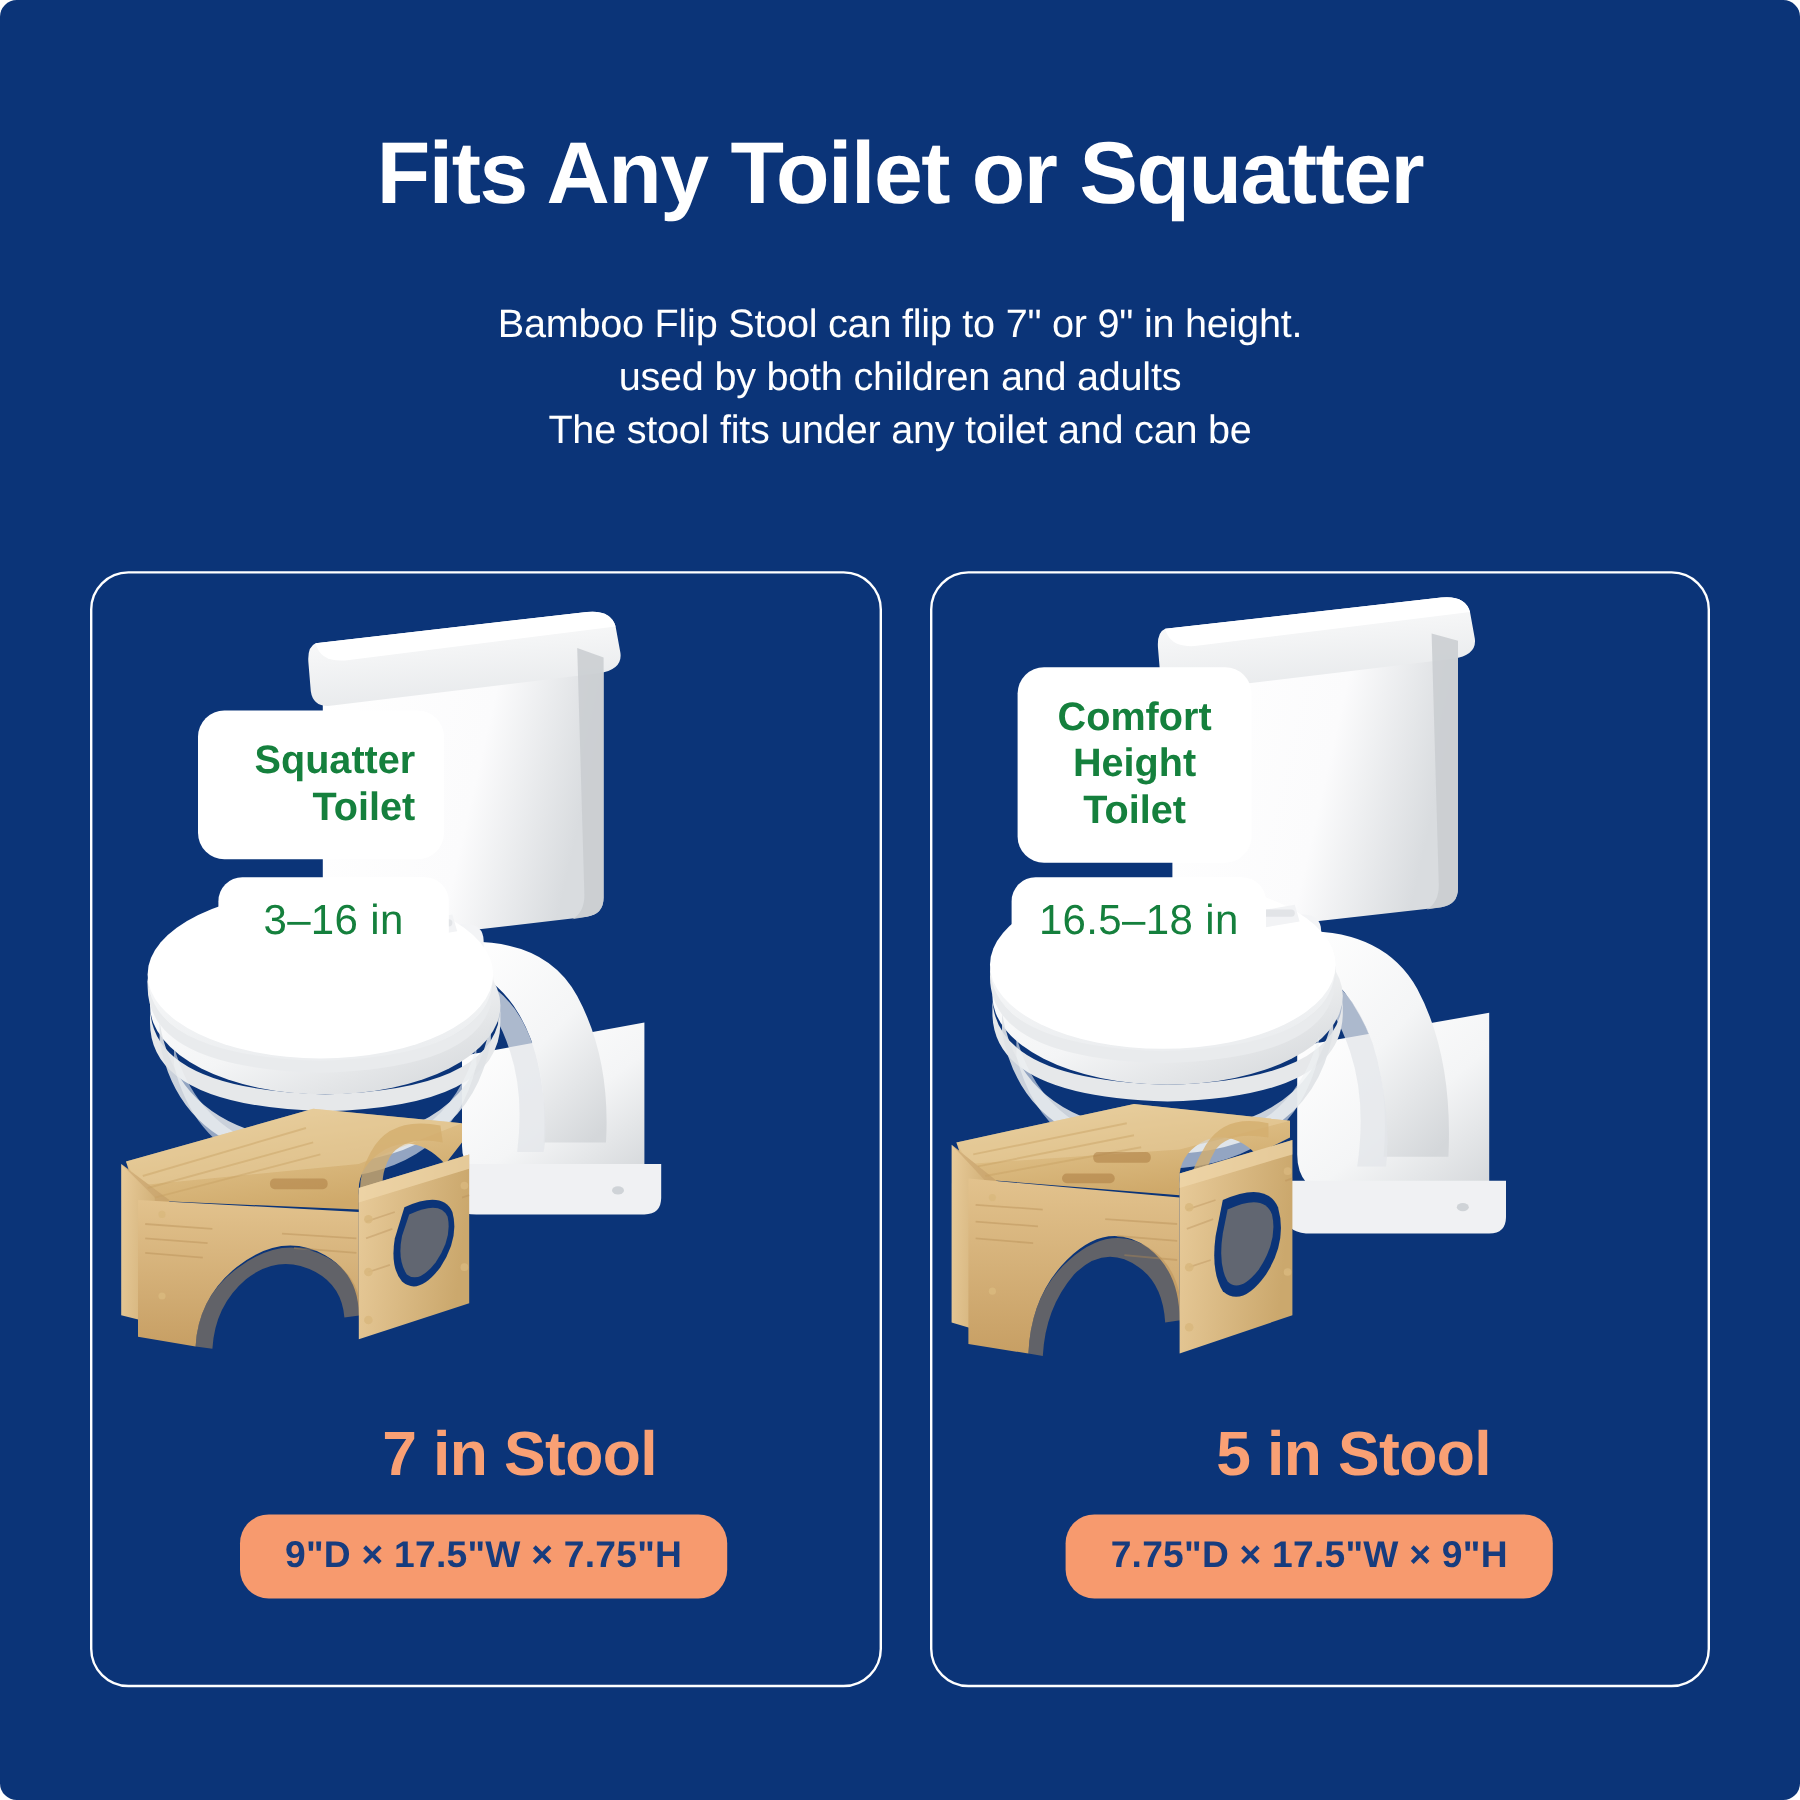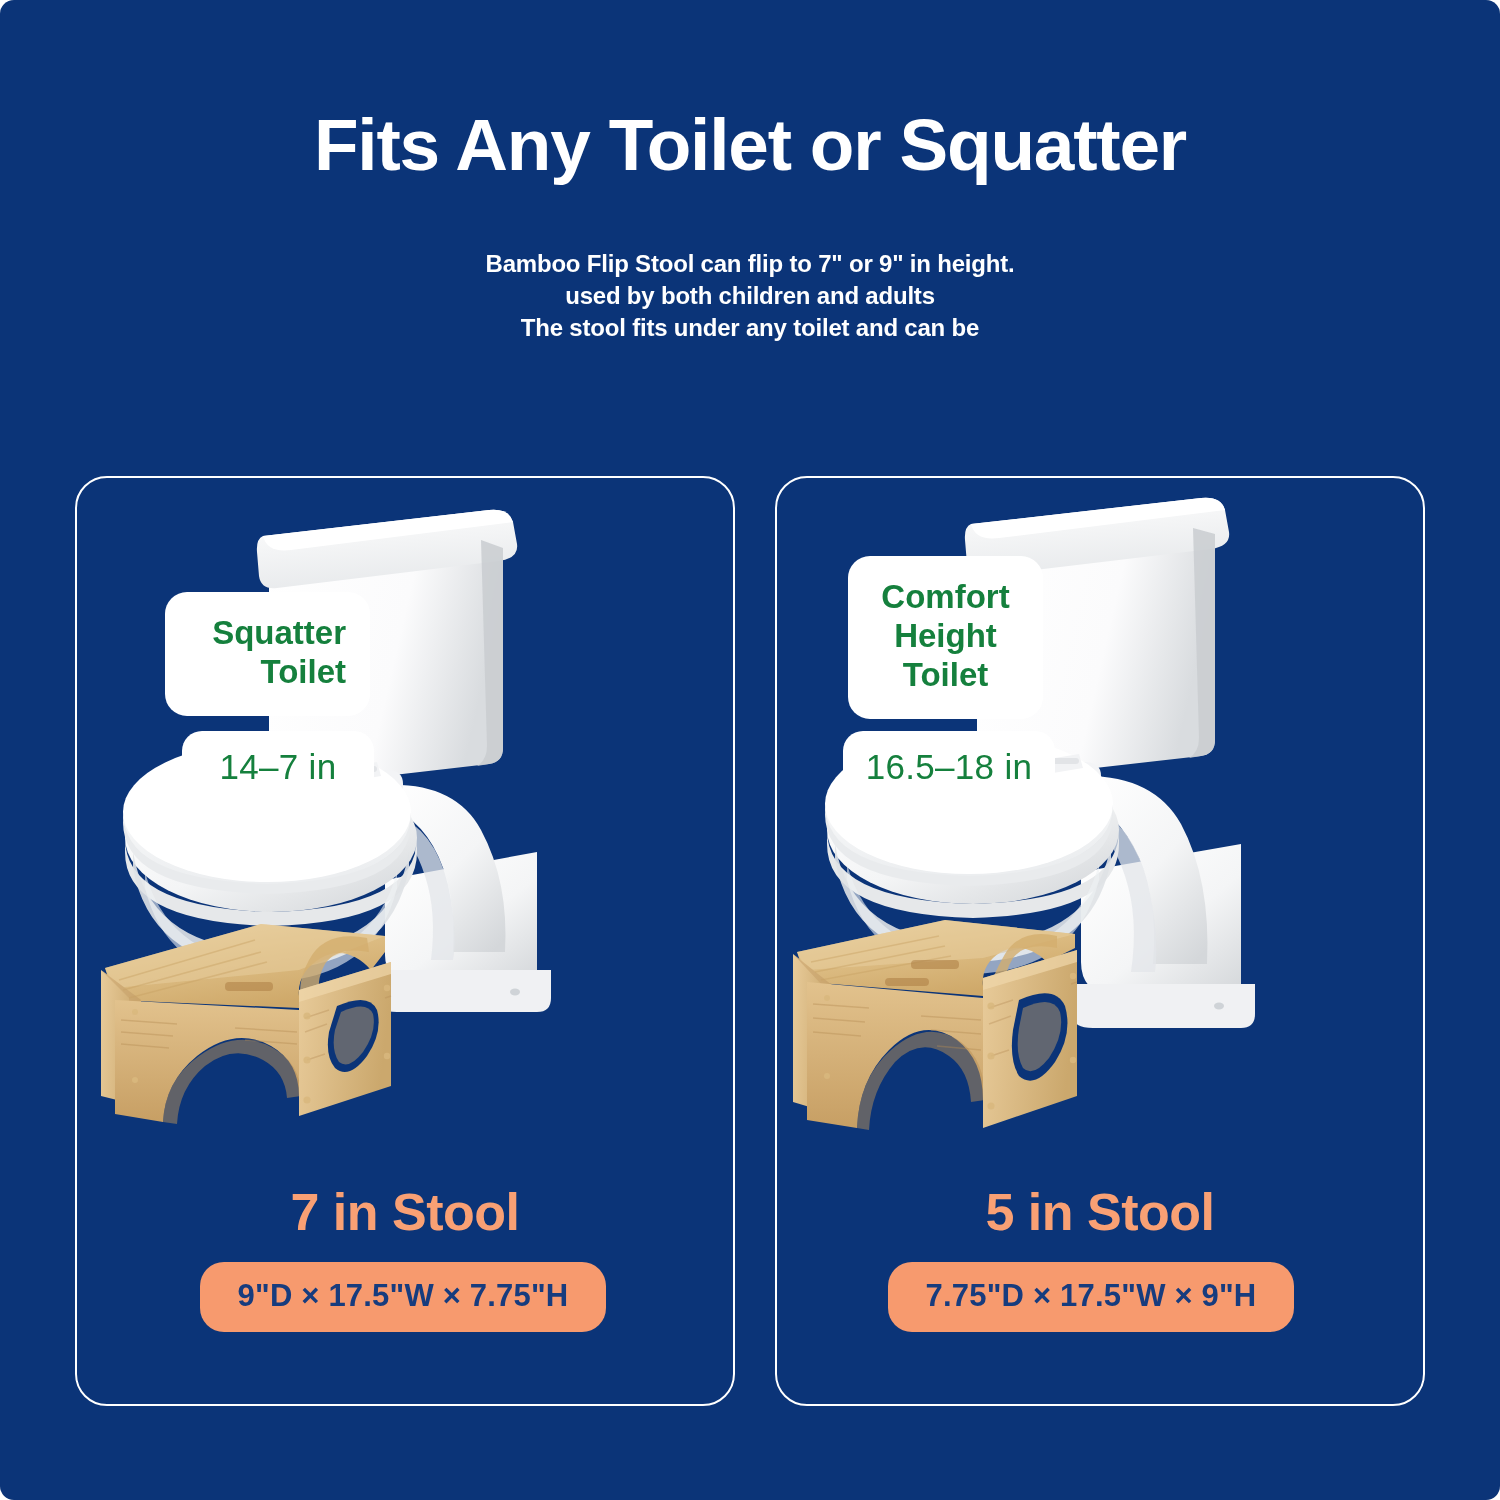--- a/index.html
+++ b/index.html
@@ -31,22 +31,22 @@
     letter-spacing: -1.2px;
     line-height: 1.0;
   }
   .hero-sub {
     position: absolute;
     top: 248px;
     left: 190px;
     width: 1120px;
     text-align: center;
     color: #ffffff;
-    font-size: 24px;
-    font-weight: 700;
+    font-size: 33px;
+    font-weight: 400;
     line-height: 1.33;
     letter-spacing: -0.2px;
   }
 
   
   .panel {
     position: absolute;
     top: 476px;
     height: 930px;
     border: 2px solid #ffffff;
@@ -97,20 +97,21 @@
   .art svg { display: block; width: 100%; height: 100%; overflow: visible; }
 
   
   .stool-title {
     position: absolute;
     color: #f9a074;
     font-size: 52px;
     font-weight: bold;
     text-align: center;
     letter-spacing: -0.5px;
+    padding-left: 28px;
   }
   .stool-title.left  { left: 75px;  width: 660px; top: 1182px; }
   .stool-title.right { left: 775px; width: 650px; top: 1182px; }
 
   .dims-badge {
     position: absolute;
     background: #f79a6e;
     color: #173c7e;
     font-size: 31px;
     font-weight: bold;
@@ -266,21 +267,21 @@
         </g>
       </g>
     </svg>
   </div>
 
   <div class="callout callout-name c-left-name">
     <div>Squatter</div>
     <div>Toilet</div>
   </div>
 
-  <div class="callout callout-range c-left-range">14–7 in</div>
+  <div class="callout callout-range c-left-range">3–16 in</div>
 
   <div class="stool-title left">7 in Stool</div>
 
   <div class="dims-badge left">9"D × 17.5"W × 7.75"H</div>
 
   <div class="panel right"></div>
 
   <div class="art right">
     <svg viewBox="0 0 630 650" preserveAspectRatio="xMidYMid meet">
       <defs>

